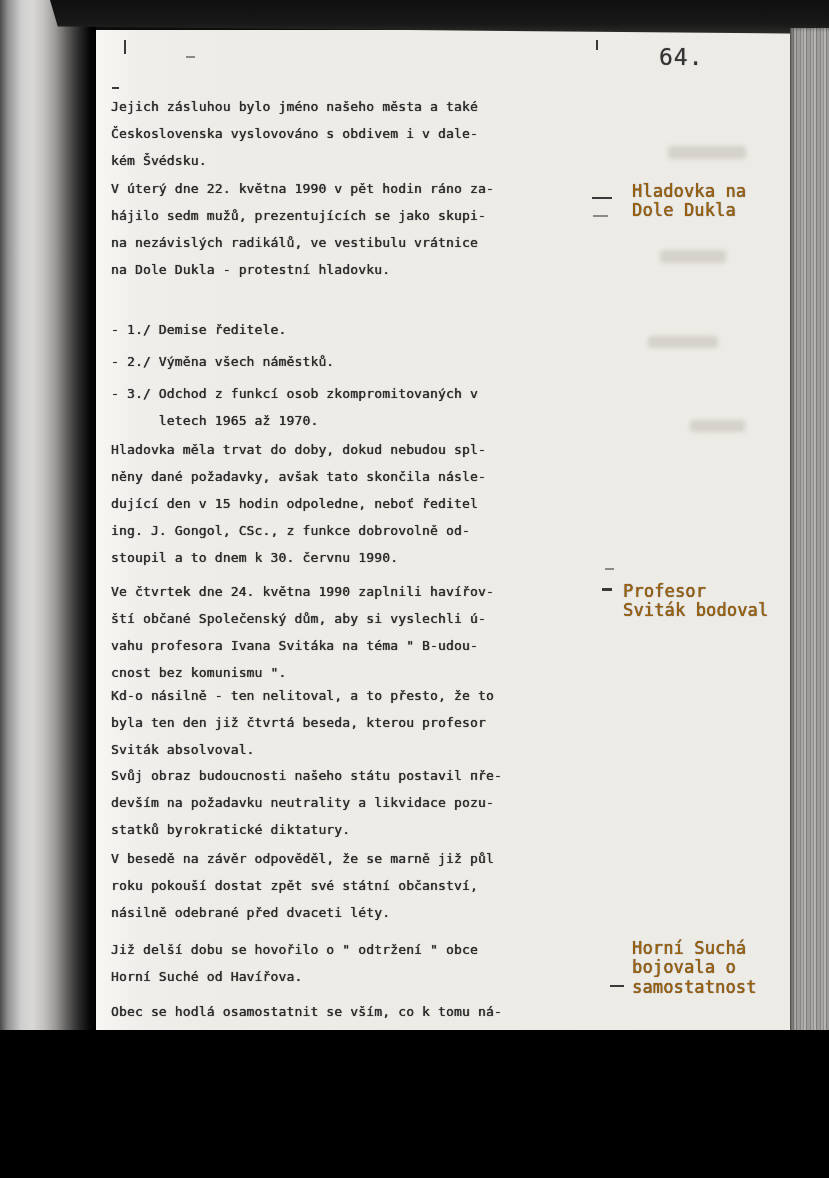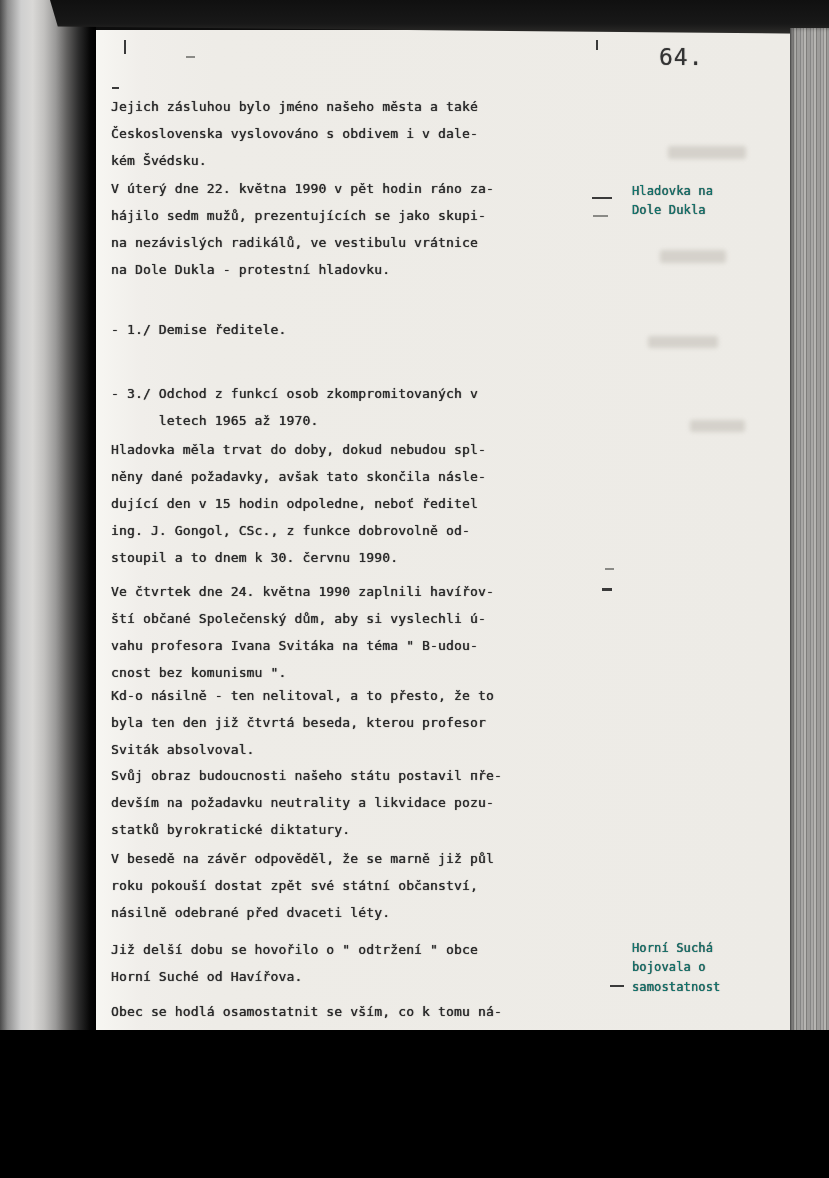--- a/index.html
+++ b/index.html
@@ -55,22 +55,22 @@
   
   .para{
     position:absolute; left:111px; white-space:pre;
     font-size:13px; line-height:27px; letter-spacing:.15px;
     color:#2b2b2b;
     text-shadow:0 0 .7px rgba(25,25,25,.85), .5px .4px .9px rgba(60,60,60,.35);
   }
   
   .note{
     position:absolute; white-space:pre;
-    font-size:12px; line-height:19.3px; letter-spacing:.15px;
-    color:#0f766e;
+    font-size:17px; line-height:19.3px; letter-spacing:.15px;
+    color:#a16207;
     text-shadow:0 0 .7px rgba(25,25,25,.85), .5px .4px .9px rgba(60,60,60,.35);
   }
   .page-number{
     position:absolute; left:659px; top:44px;
     font-size:23px; color:#333; letter-spacing:1px;
     text-shadow:0 0 1px rgba(40,40,40,.7);
   }
   
   .mark{position:absolute; background:#3a3a3a;}
   .mark.faint{background:#8a8a86;}
@@ -97,20 +97,21 @@
   <div class="page-number">64.</div>
 
   <div class="para" style="top:93px">Jejich zásluhou bylo jméno našeho města a také
 Československa vyslovováno s obdivem i v dale-
 kém Švédsku.</div>
   <div class="para" style="top:175px">V úterý dne 22. května 1990 v pět hodin ráno za-
 hájilo sedm mužů, prezentujících se jako skupi-
 na nezávislých radikálů, ve vestibulu vrátnice
 na Dole Dukla - protestní hladovku.</div>
   <div class="para" style="top:316px">- 1./ Demise ředitele.</div>
+  <div class="para" style="top:348px">- 2./ Výměna všech náměstků.</div>
   <div class="para" style="top:380px">- 3./ Odchod z funkcí osob zkompromitovaných v
       letech 1965 až 1970.</div>
   <div class="para" style="top:436px">Hladovka měla trvat do doby, dokud nebudou spl-
 něny dané požadavky, avšak tato skončila násle-
 dující den v 15 hodin odpoledne, neboť ředitel
 ing. J. Gongol, CSc., z funkce dobrovolně od-
 stoupil a to dnem k 30. červnu 1990.</div>
   <div class="para" style="top:578px">Ve čtvrtek dne 24. května 1990 zaplnili havířov-
 ští občané Společenský dům, aby si vyslechli ú-
 vahu profesora Ivana Svitáka na téma " B-udou-
@@ -127,20 +128,22 @@
   <div class="para" style="top:998px">Obec se hodlá osamostatnit se vším, co k tomu ná-
 leží, a tak v předcházejících týdnech zde byl u-
 spořádán takzvaný " plebiscit ". Občané se jedno-
 tlivě vyjádřovali zda si přejí obec samostatnou
 nebo chtějí býti součástí Havířova.</div>
   <div class="para" style="top:936px">Již delší dobu se hovořilo o " odtržení " obce
 Horní Suché od Havířova.</div>
 
   <div class="note" style="left:632px; top:182px">Hladovka na
 Dole Dukla</div>
+  <div class="note" style="left:623px; top:582px">Profesor
+Sviták bodoval</div>
   <div class="note" style="left:632px; top:939px">Horní Suchá
 bojovala o
 samostatnost</div>
 
   <div class="mark" style="left:124px; top:40px; width:2px; height:14px;"></div>
   <div class="mark" style="left:596px; top:40px; width:2px; height:10px;"></div>
   <div class="mark faint" style="left:186px; top:56px; width:9px; height:2px;"></div>
   <div class="mark" style="left:112px; top:87px; width:7px; height:2px;"></div>
   <div class="mark" style="left:592px; top:197px; width:20px; height:2px;"></div>
   <div class="mark faint" style="left:593px; top:215px; width:15px; height:2px;"></div>

